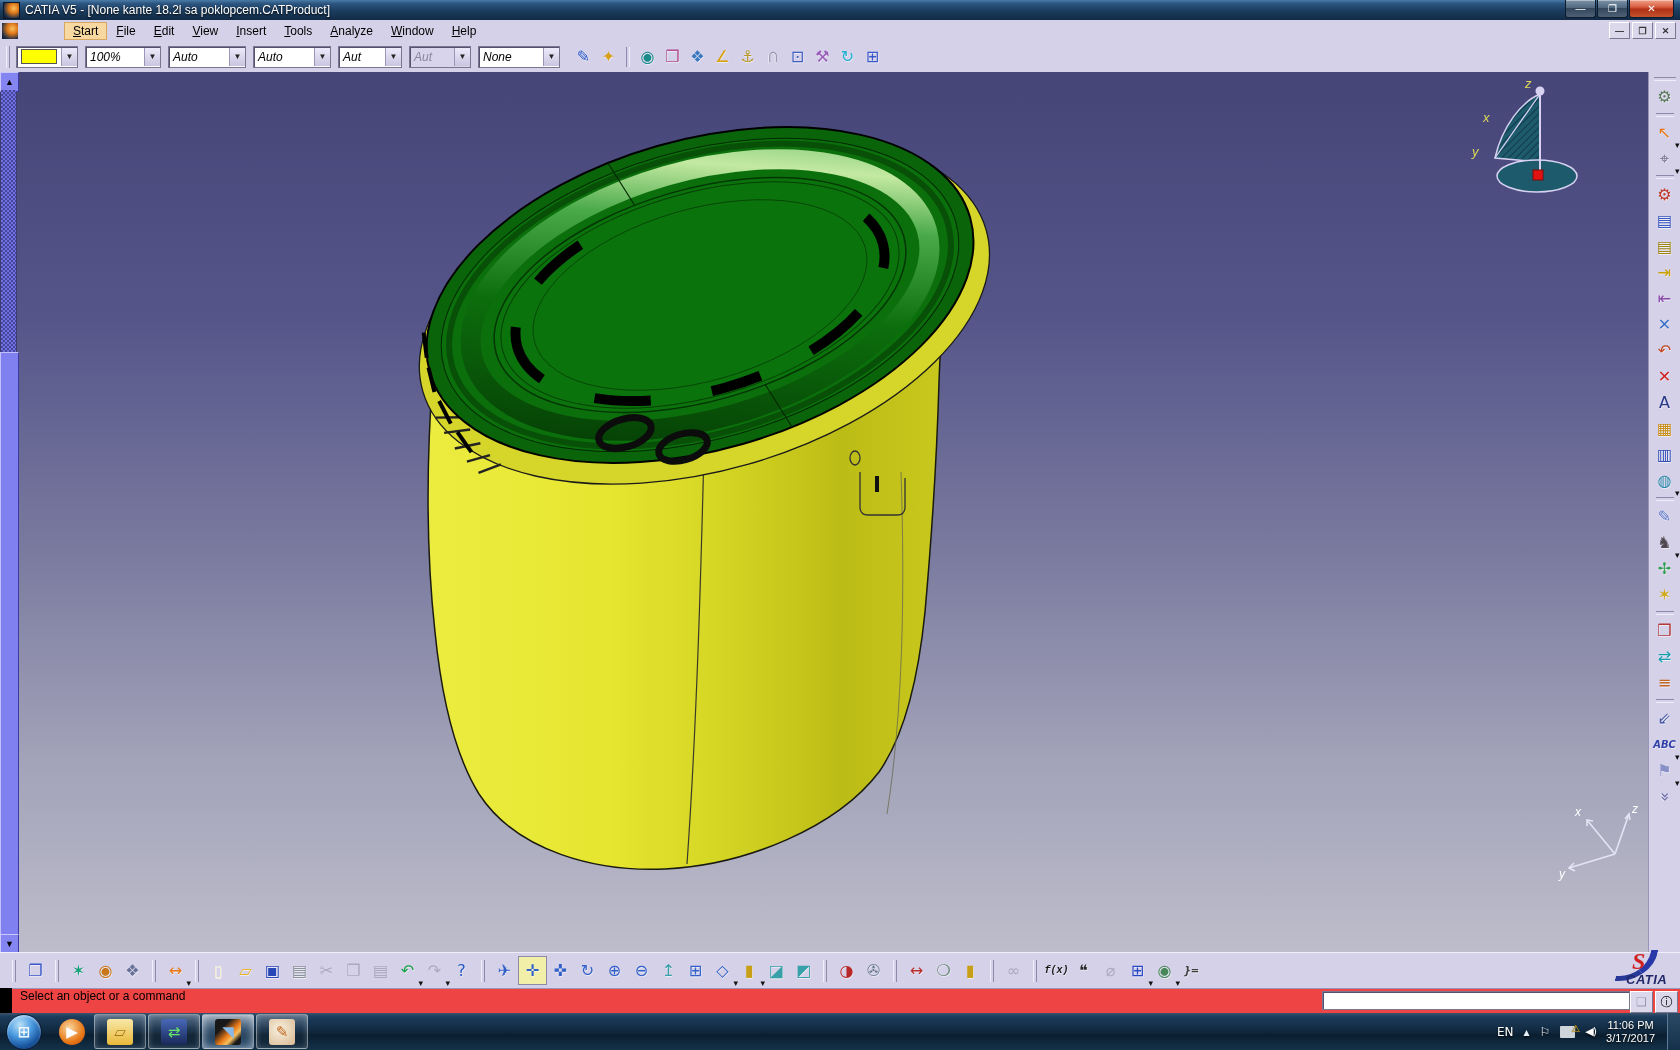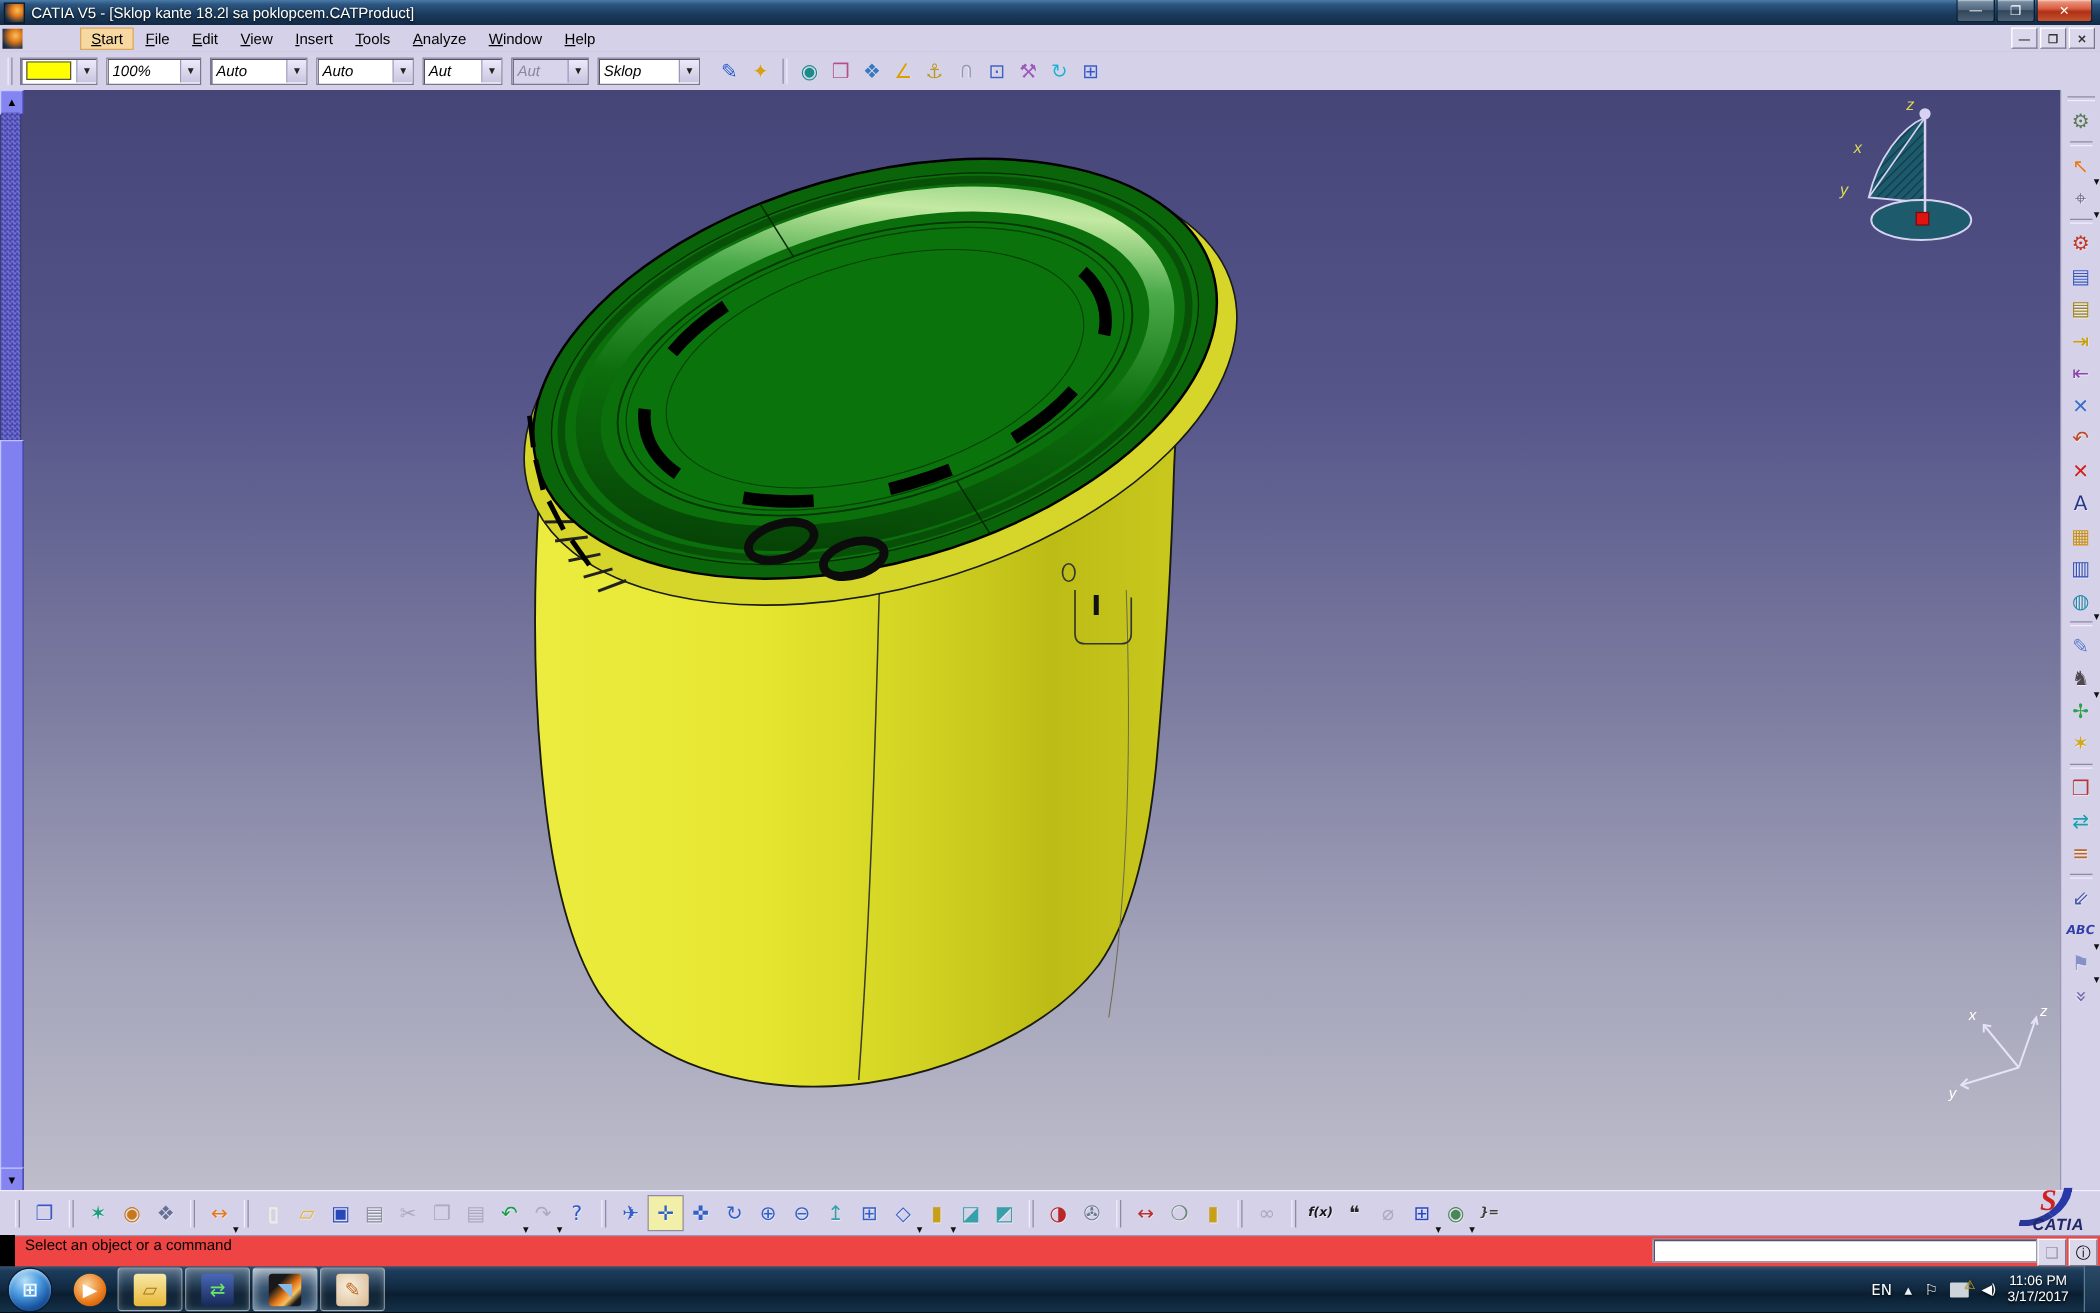--- a/index.html
+++ b/index.html
@@ -118,21 +118,21 @@
   #clock{text-align:center;font-size:11px;line-height:13px;margin-right:12px;text-shadow:0 1px 2px #000;}
   #show-desktop{width:12px;height:37px;border-left:1px solid #5a7a96;background:linear-gradient(180deg,#2c4a66,#15304a);}
 </style>
 </head>
 <body>
 
 <div id="screen">
 
   <div id="titlebar">
     <div class="appicon"></div>
-    <div class="title">CATIA V5 - [Sklop kante 18.2l sa poklopcem.CATProduct]</div>
+    <div class="title">CATIA V5 - [None kante 18.2l sa poklopcem.CATProduct]</div>
     <div id="caption-buttons">
       <div class="capbtn">—</div>
       <div class="capbtn">❐</div>
       <div class="capbtn close">✕</div>
     </div>
   </div>
 
   <div id="menubar">
     <div class="appicon-sm"></div>
     <div id="menu-items" style="display:flex;padding-left:40px;">
@@ -176,21 +176,21 @@
         </div>
         <div class="combo">
           <div class="val" style="width: 38px;">Aut</div>
           <div class="arrow">▼</div>
         </div>
         <div class="combo disabled">
           <div class="val" style="width: 36px;">Aut</div>
           <div class="arrow">▼</div>
         </div>
         <div class="combo">
-          <div class="val" style="width: 56px;">Sklop</div>
+          <div class="val" style="width: 56px;">None</div>
           <div class="arrow">▼</div>
         </div>
       </div>
     <div id="top-icons" style="display:flex;align-items:center;margin-left:4px;">
         <div class="tbtn">
           <span class="g" style="color: rgb(40, 88, 200);">✎</span>
         </div>
         <div class="tbtn">
           <span class="g" style="color: rgb(216, 160, 24);">✦</span>
         </div>
@@ -527,21 +527,21 @@
       </div>
       <div class="tbtn">
         <span class="g" style="color: rgb(200, 160, 24);">▮</span>
       </div>
       <div class="grip"></div>
       <div class="tbtn dis">
         <span class="g" style="color: rgb(168, 168, 184);">∞</span>
       </div>
       <div class="grip"></div>
       <div class="tbtn small">
-        <span class="g" style="color: rgb(24, 24, 24);">f(x)</span>
+        <span class="g" style="color: rgb(24, 24, 24); font-family: Liberation Mono, monospace;">f(x)</span>
       </div>
       <div class="tbtn">
         <span class="g" style="color: rgb(40, 40, 40);">❝</span>
       </div>
       <div class="tbtn dis">
         <span class="g" style="color: rgb(168, 168, 184);">⌀</span>
       </div>
       <div class="tbtn dd">
         <span class="g" style="color: rgb(40, 72, 200);">⊞</span>
       </div>

